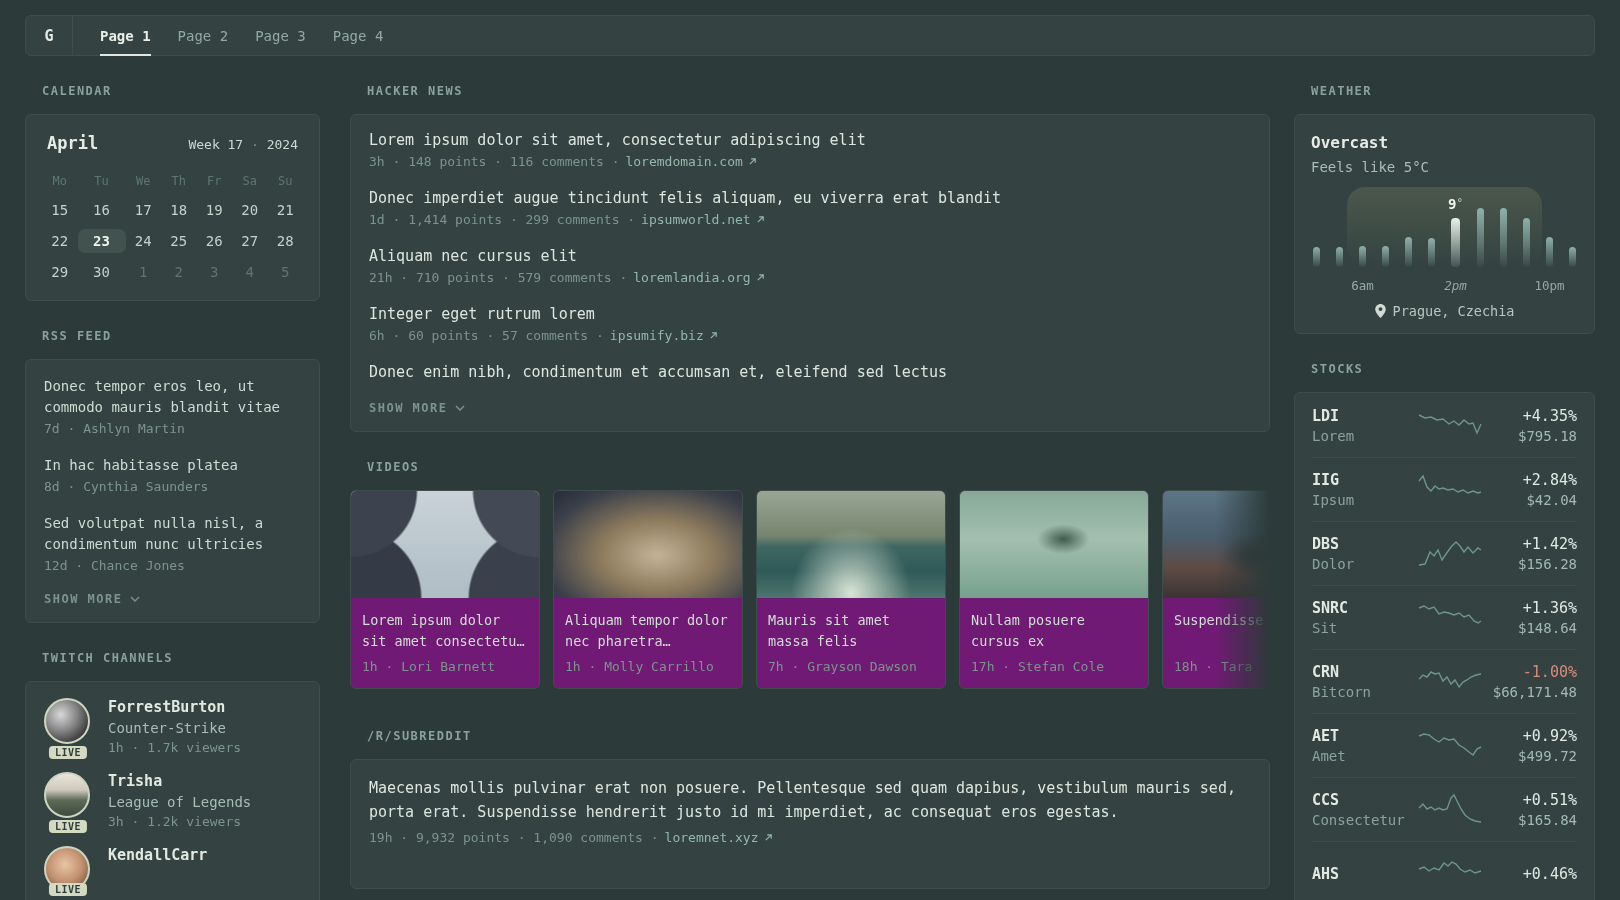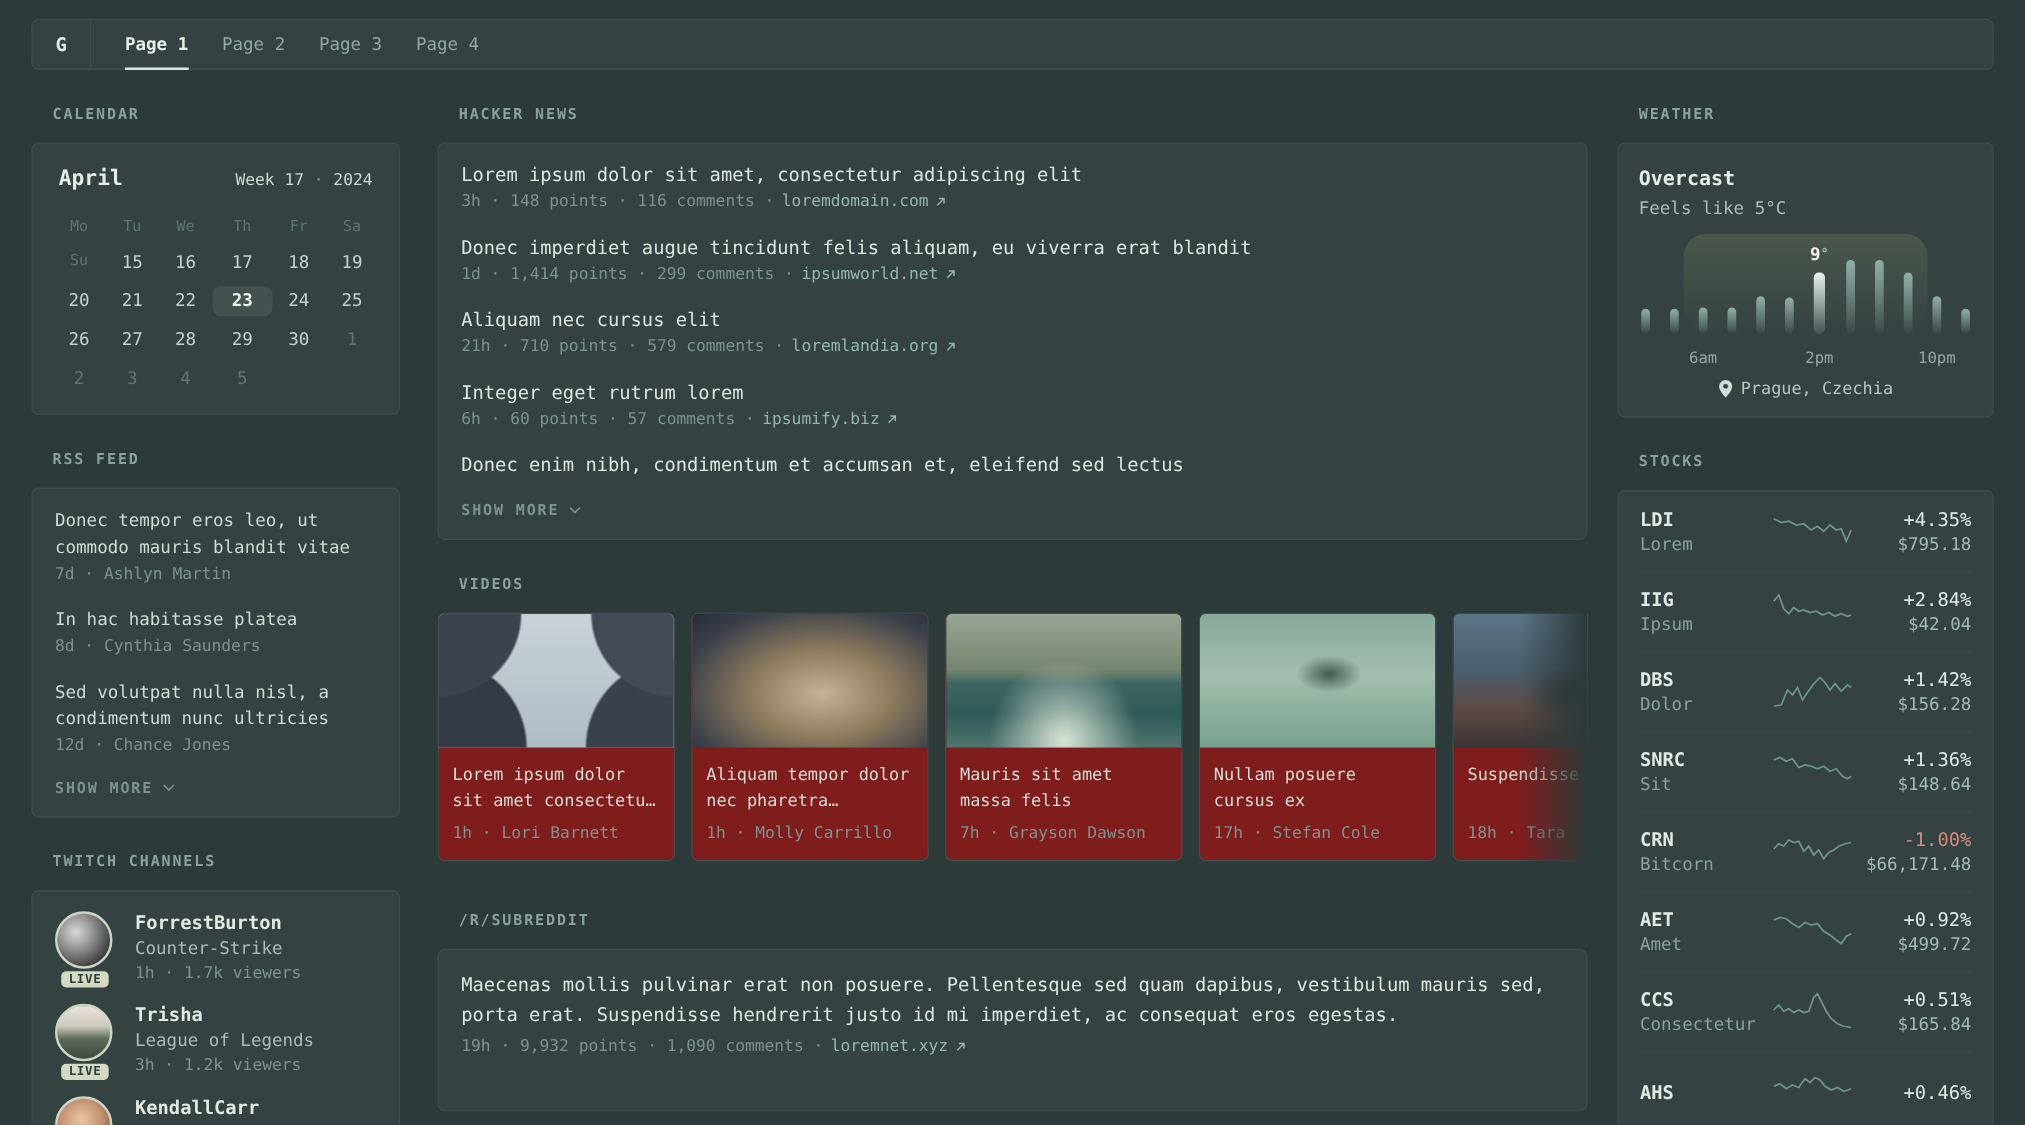--- a/index.html
+++ b/index.html
@@ -26,21 +26,21 @@
   .section-label.mt{margin-top:28px;}
   .section-label.mt-lg{margin-top:40px;}
   .pad{padding:16px 18px;}
 
   
   .cal-card{padding:18px 16px 16px;}
   .cal-head{display:flex;justify-content:space-between;align-items:baseline;padding:0 5px;}
   .cal-month{font-size:17px;font-weight:bold;color:#e6ece5;}
   .cal-week{font-size:13px;color:#cdd9d2;}
   .dim-dot{color:#7d938d;}
-  .cal-grid{display:grid;grid-template-columns:repeat(6,1fr);margin-top:18px;row-gap:7px;text-align:center;}
+  .cal-grid{display:grid;grid-template-columns:repeat(7,1fr);margin-top:18px;row-gap:7px;text-align:center;}
   .cal-dow{font-size:12px;color:#5e7570;line-height:20px;}
   .cal-day{font-size:14px;color:#c4d2cb;line-height:24px;height:24px;cursor:pointer;}
   .cal-day.muted{color:#5e7570;}
   .cal-day.selected{background:#41524f;border-radius:7px;color:#eff4ef;font-weight:bold;
                     width:48px;justify-self:center;}
 
   
   .rss-item{margin-bottom:19px;}
   .rss-title{font-size:14px;line-height:21px;color:#cfdbd3;cursor:pointer;}
   .rss-meta{font-size:13px;color:#7d938d;margin-top:3px;}
@@ -64,21 +64,21 @@
   .hn-item{margin-bottom:20px;}
   .hn-title{font-size:15px;color:#dde6de;cursor:pointer;}
   .hn-meta{font-size:13px;color:#7d938d;margin-top:5px;display:flex;align-items:center;gap:6px;}
   .hn-domain{color:#94b8ab;cursor:pointer;display:inline-flex;align-items:center;gap:5px;}
   .sr-card{min-height:130px;}
   .sr-title{font-size:15px;line-height:24px;color:#dde6de;cursor:pointer;}
   .sr-meta{font-size:13px;color:#7d938d;margin-top:6px;display:flex;align-items:center;gap:6px;}
 
   
   .video-row{display:flex;gap:13px;position:relative;overflow:hidden;}
-  .video-card{flex:0 0 190px;width:190px;background:#7f1d1d;border:1px solid #3f4e4c;border-radius:6px;
+  .video-card{flex:0 0 190px;width:190px;background:#701a75;border:1px solid #3f4e4c;border-radius:6px;
               overflow:hidden;box-sizing:border-box;cursor:pointer;}
   .thumb{height:107px;}
   .thumb-1{background:radial-gradient(circle at 0% 0%,#3c434e 30%,transparent 31%),
            radial-gradient(circle at 100% 0%,#434a55 30%,transparent 31%),
            radial-gradient(circle at 0% 100%,#343b46 32%,transparent 33%),
            radial-gradient(circle at 100% 100%,#3a414c 32%,transparent 33%),
            linear-gradient(180deg,#c9d2d8,#aebcc4);}
   .thumb-2{background:radial-gradient(ellipse at 55% 60%,#c3b396 0%,#8f7c5e 38%,#3a3f4a 78%,#262c38 100%);}
   .thumb-3{background:radial-gradient(ellipse at 50% 95%,#d6e3d4 0%,rgba(214,227,212,0) 45%),
            linear-gradient(180deg,#9aa695 0%,#76856f 42%,#3f6663 52%,#2f5a58 75%,#4e756e 100%);}
@@ -373,21 +373,21 @@
           <div class="w-bar" style="height: 30px;"></div>
           <div class="w-bar" style="height: 29px;"></div>
           <div class="w-bar hl" style="height: 49px;"></div>
           <div class="w-bar" style="height: 59px;"></div>
           <div class="w-bar" style="height: 59px;"></div>
           <div class="w-bar" style="height: 49px;"></div>
           <div class="w-bar" style="height: 30px;"></div>
           <div class="w-bar" style="height: 20px;"></div>
         </div>
     <div class="w-hour" style="left: 51.5px;">6am</div>
-        <div class="w-hour" style="left: 144.5px;">2pm</div>
+        <div class="w-hour" style="left: 144.5px; font-style: italic;">2pm</div>
         <div class="w-hour" style="left: 238.5px;">10pm</div>
         <div class="w-temp" style="left: 144.5px; bottom: 81px; transform: translateX(-50%);"><span>9</span><span class="deg">°</span></div>
       </div>
     <div class="w-loc">
       <svg width="11" height="14" viewBox="0 0 12 16">
         <path d="M6 0 C2.7 0 0 2.7 0 6 c0 4.4 6 10 6 10 s6 -5.6 6 -10 C12 2.7 9.3 0 6 0 z" fill="#cfdbd3"></path>
         <circle cx="6" cy="5.8" r="2.2" fill="#344342"></circle>
       </svg>
       <span>Prague, Czechia</span>
     </div>

